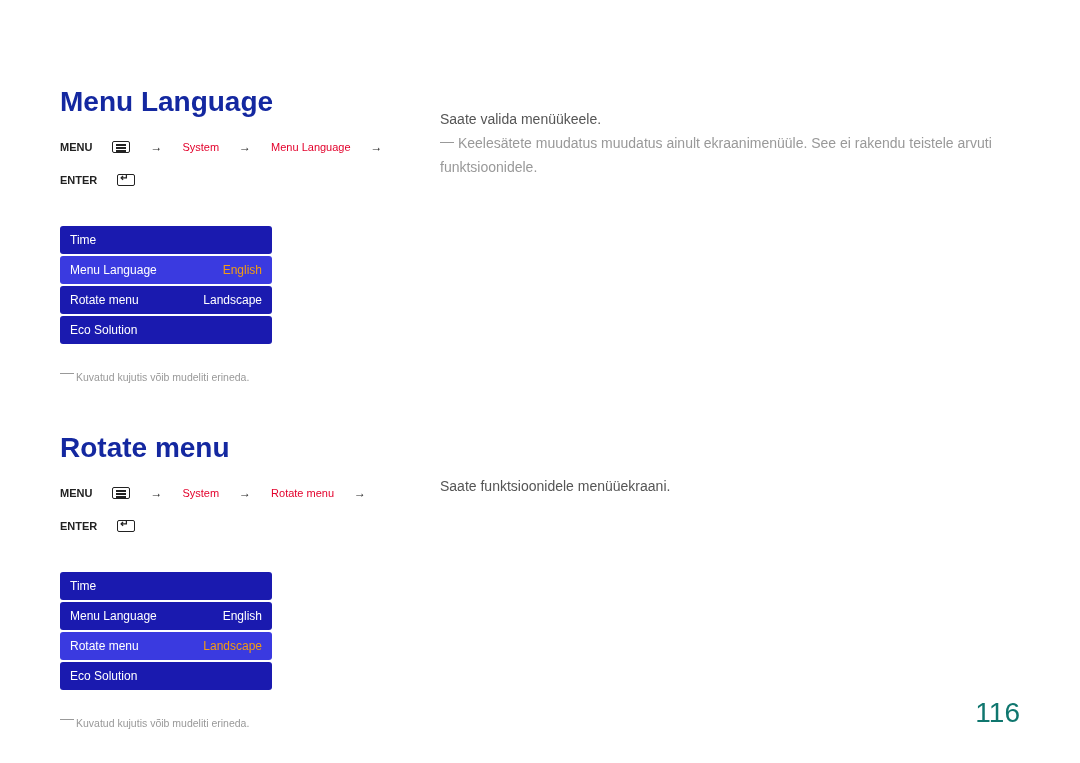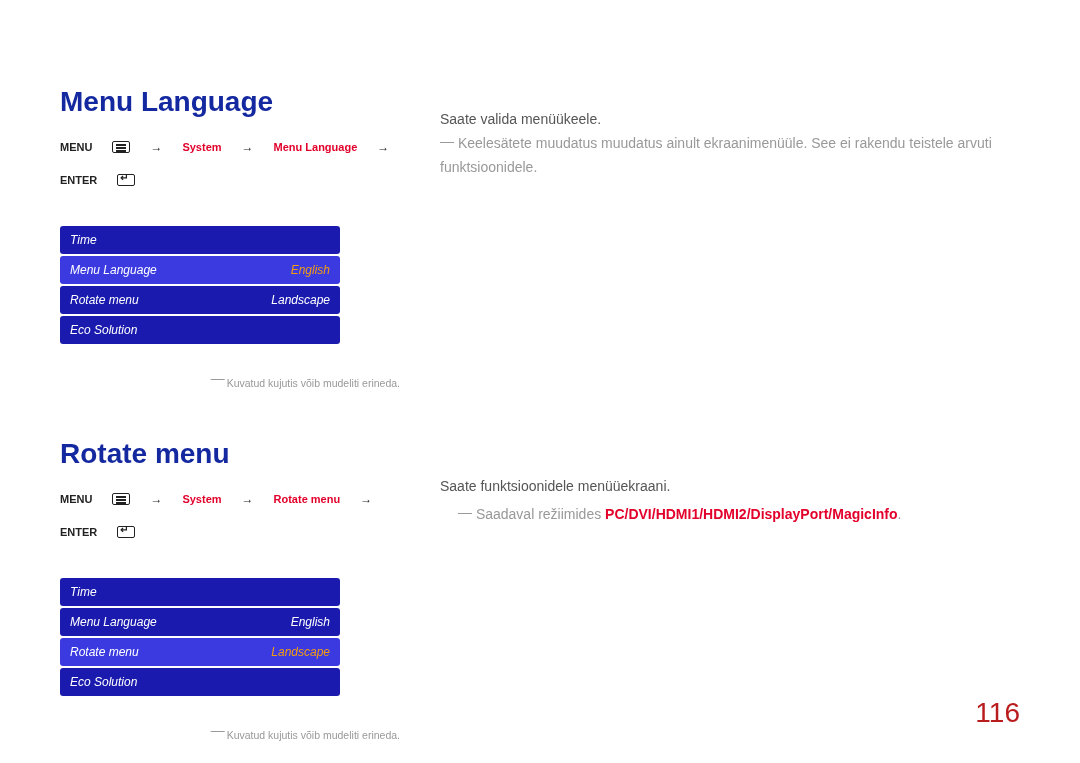--- a/index.html
+++ b/index.html
@@ -28,21 +28,21 @@
   .path {
     font-size: 11px;
     font-weight: bold;
     color: #222;
     display: flex;
     align-items: center;
     flex-wrap: wrap;
     gap: 20px;
     margin-bottom: 40px;
   }
-  .path .red { color: #E3002B; font-weight: bold; }
+  .path .red { color: #E3002B; font-weight: normal; }
   .arrow { font-size: 12px; }
   .icon-box {
     display: inline-block;
     width: 18px;
     height: 12px;
     border: 1.5px solid #222;
     border-radius: 2px;
     position: relative;
     vertical-align: middle;
   }
@@ -52,23 +52,22 @@
     left: 3px; right: 3px; top: 2px; height: 1.5px; background: #222;
     box-shadow: 0 3px 0 #222, 0 6px 0 #222;
   }
   .icon-enter::after {
     content: "↵";
     position: absolute;
     left: 2px; top: -3px; font-size: 10px; color: #222;
   }
 
   .osd {
-    width: 280px;
-    margin-bottom: 30px;
-    font-style: italic;
+    width: 212px;
+    margin-bottom: 24px;
   }
   .osd-row {
     background: #1A1AAF;
     color: #fff;
     font-size: 12px;
     padding: 7px 10px;
     display: flex;
     justify-content: space-between;
     border-radius: 3px;
     margin-bottom: 2px;
@@ -79,37 +78,36 @@
   .osd-row .val-sel {
     color: #f39c12;
   }
 
   .footnote {
     font-size: 10.5px;
     color: #999;
     margin-bottom: 48px;
     position: relative;
     padding-left: 0;
-    text-align: right;
   }
   .footnote .dash { position: relative; top:-4px; font-size:14px; margin-right:2px; vertical-align:baseline; }
 
   .right-col .red { color: #E3002B; font-weight: bold; }
   .right-col ul { list-style: none; padding-left: 18px; margin-top: 4px; }
   .right-col ul li { position: relative; margin-bottom: 4px; }
   .right-col ul li::before {
     content: "•"; position: absolute; left: -14px; font-size: 10px; top: 2px; color: #555;
   }
   .right-col .dash-line { color: #999; }
   .page-num {
     position: absolute;
     right: 60px;
     bottom: 34px;
     font-size: 28px;
-    color: #b91c1c;
+    color: #0f766e;
     font-weight: 300;
   }
 
   .rotate-section { margin-top: 8px; }
   .right-rotate { margin-top: 296px; }
 </style>
 </head>
 <body>
 
 <div class="page">
@@ -189,21 +187,17 @@
   </div>
 
   <div class="right-col">
     <p>Saate valida menüükeele.</p>
     <p class="dash-line"><span class="dash" style="color:#999;position:relative;top:-2px;">―</span> <span>Keelesätete muudatus muudatus ainult ekraanimenüüle. See ei rakendu teistele arvuti funktsioonidele.</span></p>
 
     <div class="right-rotate">
       <p>Saate funktsioonidele menüüekraani.</p>
       <ul>
       </ul>
-      <p class="dash-line" style="padding-left:18px;">
-        <span class="dash" style="color:#999;position:relative;top:-2px;">―</span>
-        <span>Saadaval režiimides </span><span class="red">PC/DVI/HDMI1/HDMI2/DisplayPort/MagicInfo</span><span>.</span>
-      </p>
     </div>
   </div>
 </div>
 
 <div class="page-num">116</div>
 
 </body></html>

